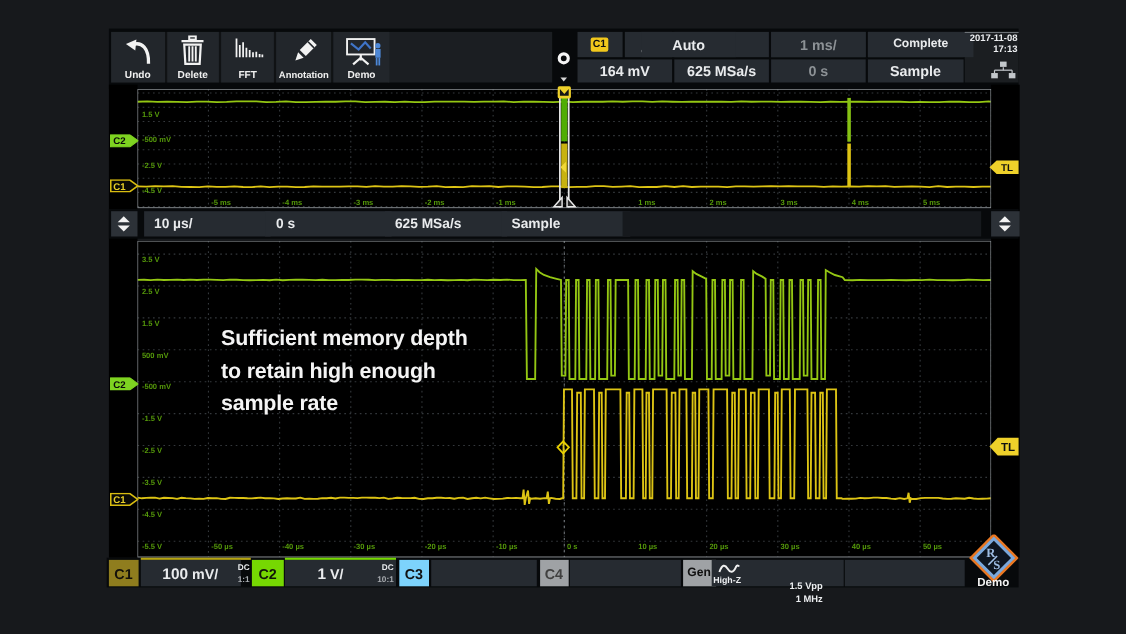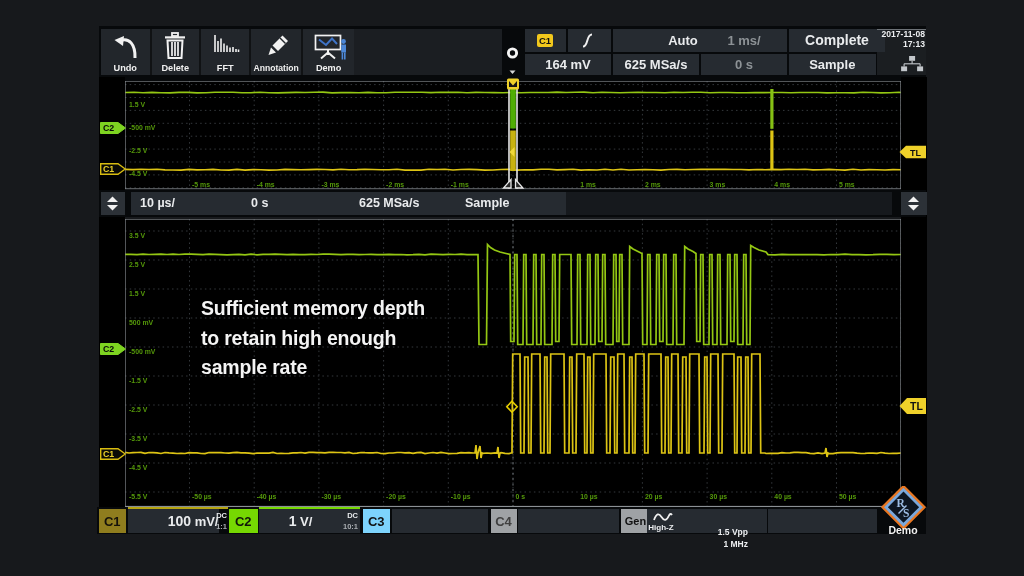--- a/index.html
+++ b/index.html
@@ -81,23 +81,23 @@
 
 <div class="cell" style="left:525px;top:28.5px;width:40.5px;height:23px;"></div>
 <div class="cell" style="left:567.5px;top:28.5px;width:43.5px;height:23px;"></div>
 <div class="cell" style="left:613px;top:28.5px;width:86px;height:23px;"></div>
 <div class="cell" style="left:701px;top:28.5px;width:86px;height:23px;"></div>
 <div class="cell" style="left:789px;top:28.5px;width:86.5px;height:23px;"></div>
 <div class="abs" style="left:537px;top:33.5px;width:16px;height:13.5px;background:#f2c81c;border-radius:2px;color:#111;font-weight:bold;font-size:9.5px;display:flex;align-items:center;justify-content:center;">C1</div>
 <svg class="abs" style="left:580px;top:32px;" width="20" height="17" viewBox="0 0 20 17">
  <path d="M 3,14.5 C 8.5,14.5 6,2.5 12,2.5" stroke="#f0f0f0" stroke-width="2" fill="none"></path>
 </svg>
-<div class="cell" style="left:640px;top:28.5px;width:86px;height:23px;font-size:13px;">Auto</div>
+<div class="cell" style="left:583px;top:28.5px;width:86px;height:23px;font-size:13px;">Auto</div>
 <div class="cell dim" style="left:701px;top:28.5px;width:86px;height:23px;font-size:13px;">1 ms/</div>
-<div class="cell" style="left:789px;top:28.5px;width:96px;height:23px;font-size:14px;">Complete</div>
+<div class="cell" style="left:789px;top:28.5px;width:96px;height:23px;font-size:11px;">Complete</div>
 <div class="cell" style="left:525px;top:53.5px;width:86px;height:21px;font-size:13px;">164 mV</div>
 <div class="cell" style="left:613px;top:53.5px;width:86px;height:21px;font-size:13px;">625 MSa/s</div>
 <div class="cell dim" style="left:701px;top:53.5px;width:86px;height:21px;font-size:13px;">0 s</div>
 <div class="cell" style="left:789px;top:53.5px;width:86.5px;height:21px;font-size:13px;">Sample</div>
 
 <div class="abs" style="left:877px;top:28.5px;width:49px;height:1.5px;background:#6d7277;"></div>
 <div class="abs" style="left:850px;top:30px;width:75px;height:20px;color:#eceef0;font-weight:bold;font-size:8.6px;line-height:9.5px;text-align:right;">2017-11-08<br>17:13</div>
 <svg class="abs" style="left:899px;top:54px;" width="26" height="20" viewBox="0 0 26 20">
  <g stroke="#c3c7cb" stroke-width="1.1" fill="none">
   <line x1="13.1" y1="7.1" x2="13.1" y2="9.8"></line>
@@ -264,21 +264,21 @@
  <text x="11" y="10.5" font-family="Liberation Sans" font-size="9" font-weight="bold" fill="#111">TL</text>
 </svg>
 <svg class="abs" style="left:899px;top:396.5px;" width="28" height="18" viewBox="0 0 28 18">
  <polygon points="0.5,9 8,1 27,1 27,17 8,17" fill="#efd12a"></polygon>
  <text x="11" y="13" font-family="Liberation Sans" font-size="10.5" font-weight="bold" fill="#111">TL</text>
 </svg>
 
 <div class="abs" style="left:97px;top:507px;width:829px;height:27px;background:#07090b;"></div>
 <div class="abs" style="left:98.5px;top:508.7px;width:27.5px;height:24.8px;background:#8f7d1e;color:#14110a;font-weight:bold;font-size:13px;display:flex;align-items:center;justify-content:center;">C1</div>
 <div class="abs" style="left:127.5px;top:507px;width:100px;height:2.2px;background:#b5a410;"></div>
-<div class="cell" style="left:127.5px;top:509.2px;width:91px;height:24.3px;font-size:13px;justify-content:flex-end;padding-left:0;box-sizing:border-box;"><span style="font-size:14px;">100</span>&nbsp;mV/</div>
+<div class="cell" style="left:127.5px;top:509.2px;width:91px;height:24.3px;font-size:13px;justify-content:center;padding-left:0;box-sizing:border-box;"><span style="font-size:14px;">100</span>&nbsp;mV/</div>
 <div class="abs" style="left:207px;top:511px;width:20px;height:21px;color:#e9ebed;font-weight:bold;font-size:7.5px;text-align:right;line-height:10.5px;">DC<br><span style="color:#a9adb1;">1:1</span></div>
 <div class="abs" style="left:229px;top:508.7px;width:28.5px;height:24.8px;background:#76d802;color:#10160a;font-weight:bold;font-size:13px;display:flex;align-items:center;justify-content:center;">C2</div>
 <div class="abs" style="left:259px;top:507px;width:101px;height:2.2px;background:#76d802;"></div>
 <div class="cell" style="left:259px;top:509.2px;width:101px;height:24.3px;font-size:13px;padding-right:18px;box-sizing:border-box;"><span style="font-size:14px;">1</span>&nbsp;V/</div>
 <div class="abs" style="left:338px;top:511px;width:20px;height:21px;color:#e9ebed;font-weight:bold;font-size:7.5px;text-align:right;line-height:10.5px;">DC<br><span style="color:#a9adb1;">10:1</span></div>
 <div class="abs" style="left:362.5px;top:508.7px;width:27.5px;height:24.8px;background:#7dd3fc;color:#111;font-weight:bold;font-size:13px;display:flex;align-items:center;justify-content:center;">C3</div>
 <div class="cell" style="left:391.5px;top:509.2px;width:96.5px;height:24.3px;"></div>
 <div class="abs" style="left:490.5px;top:508.7px;width:26px;height:24.8px;background:#9fa2a5;color:#404040;font-weight:bold;font-size:13px;display:flex;align-items:center;justify-content:center;">C4</div>
 <div class="cell" style="left:518px;top:509.2px;width:100.5px;height:24.3px;"></div>
 <div class="abs" style="left:620.5px;top:508.7px;width:30px;height:24.8px;background:#9fa2a5;color:#111;font-weight:bold;font-size:11px;display:flex;align-items:center;justify-content:center;">Gen</div>

